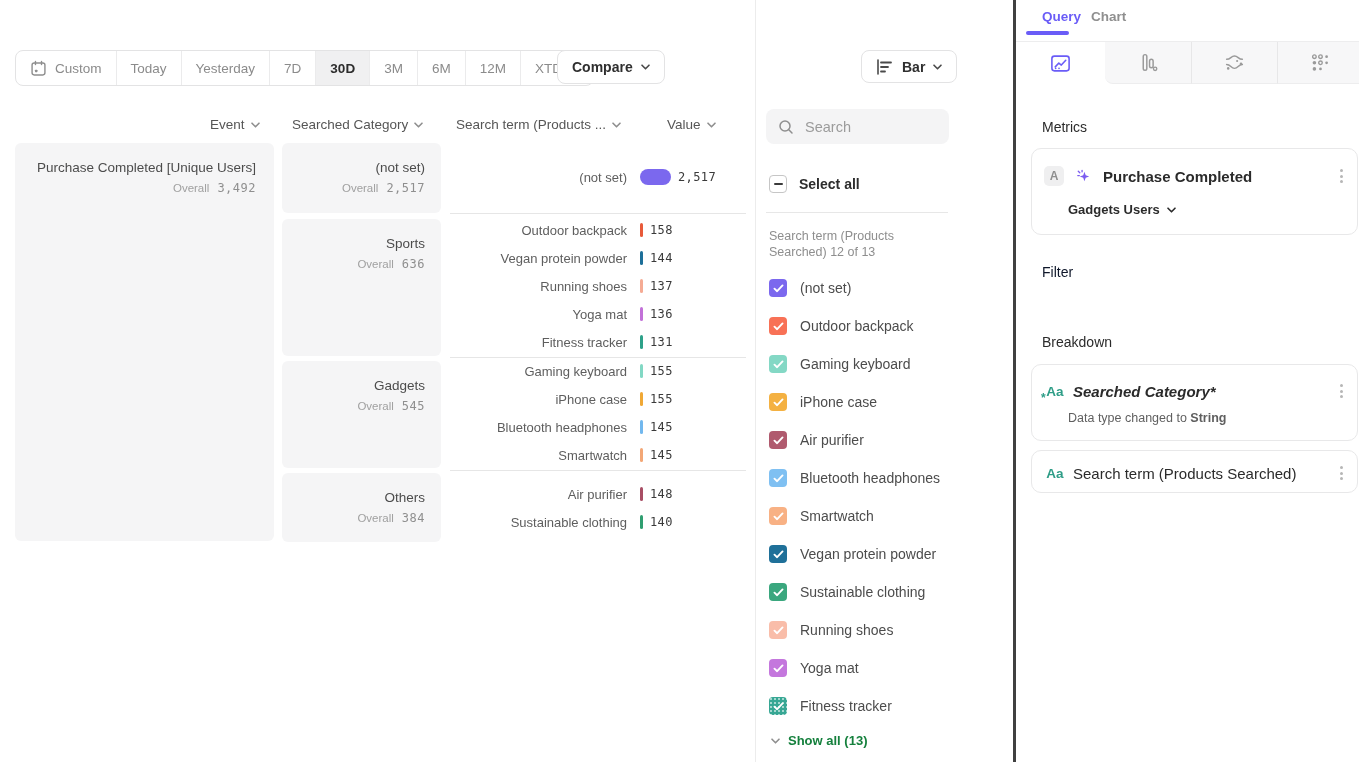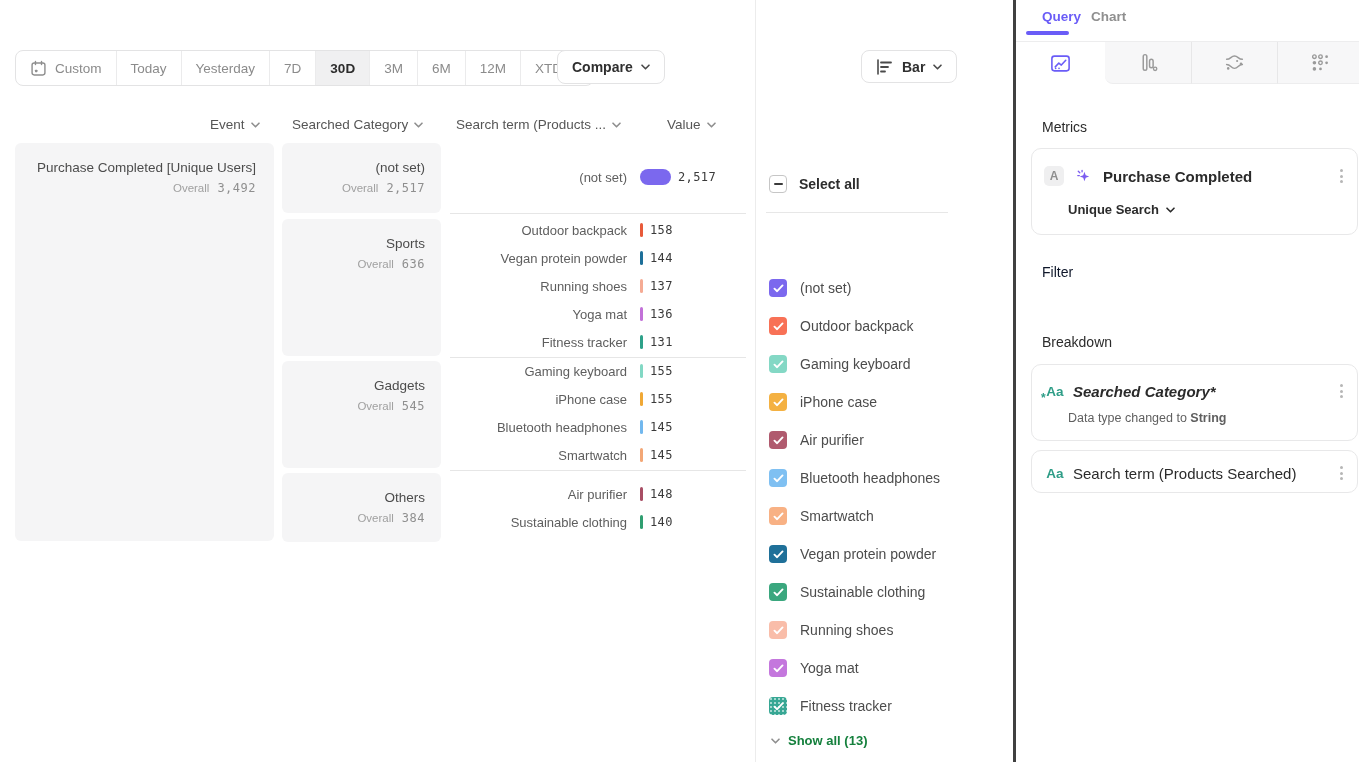--- a/index.html
+++ b/index.html
@@ -282,29 +282,39 @@
       <div class="term-val mono">140</div>
     </div>
   </div>
 <div id="separators">
     <div class="abs sep" style="top: 213px;"></div>
     <div class="abs sep" style="top: 357px;"></div>
     <div class="abs sep" style="top: 470px;"></div>
   </div>
 
 <div class="abs" id="legend">
+  <div class="abs" id="search-box">
+    <span style="display:flex;color:#8f8f8f;">
+      <svg width="16" height="16" viewBox="0 0 16 16" fill="none">
+        <circle cx="7" cy="7" r="5" stroke="currentColor" stroke-width="1.5"></circle>
+        <path d="M10.8 10.8L14 14" stroke="currentColor" stroke-width="1.5" stroke-linecap="round"></path>
+      </svg>
+    </span>
+    <input type="text" placeholder="Search" style="">
+  </div>
 
   <div class="abs" id="select-all-row">
     <span class="cbx indet">
         <span class="dash"></span>
       </span>
     <span id="select-all-label">Select all</span>
   </div>
 
   <div class="abs" id="legend-divider"></div>
+  <div class="abs" id="legend-subtitle">Search term (Products Searched) 12 of 13</div>
 
   <div id="legend-items">
       <div class="abs legend-item" style="top: 269px;">
         <span class="cbx" style="background:#7b68ee;">
           <svg width="11" height="9" viewBox="0 0 12 10" fill="none">
             <path d="M1.5 5.2L4.5 8L10.5 1.6" stroke="#fff" stroke-width="2.1" stroke-linecap="round" stroke-linejoin="round"></path>
           </svg>
         </span>
         <span class="lbl">(not set)</span>
       </div>
@@ -472,21 +482,21 @@
         </svg>
       </span>
       <span class="metric-name">Purchase Completed</span>
       <span class="kebab" style="margin-left:auto;">
           <i></i>
           <i></i>
           <i></i>
         </span>
     </div>
     <div class="measure" style="position:absolute;left:36px;top:53px;">
-      <span>Unique Search</span>
+      <span>Gadgets Users</span>
       <span class="chev" style="color:#2b2b2b;">
           <svg width="9" height="6" viewBox="0 0 9 6" fill="none">
             <path d="M1 1.2L4.5 4.8L8 1.2" stroke="currentColor" stroke-width="1.6" stroke-linecap="round" stroke-linejoin="round"></path>
           </svg>
         </span>
     </div>
   </div>
 
   <div class="abs sec-head muted" style="top:264px;">Filter</div>
 

